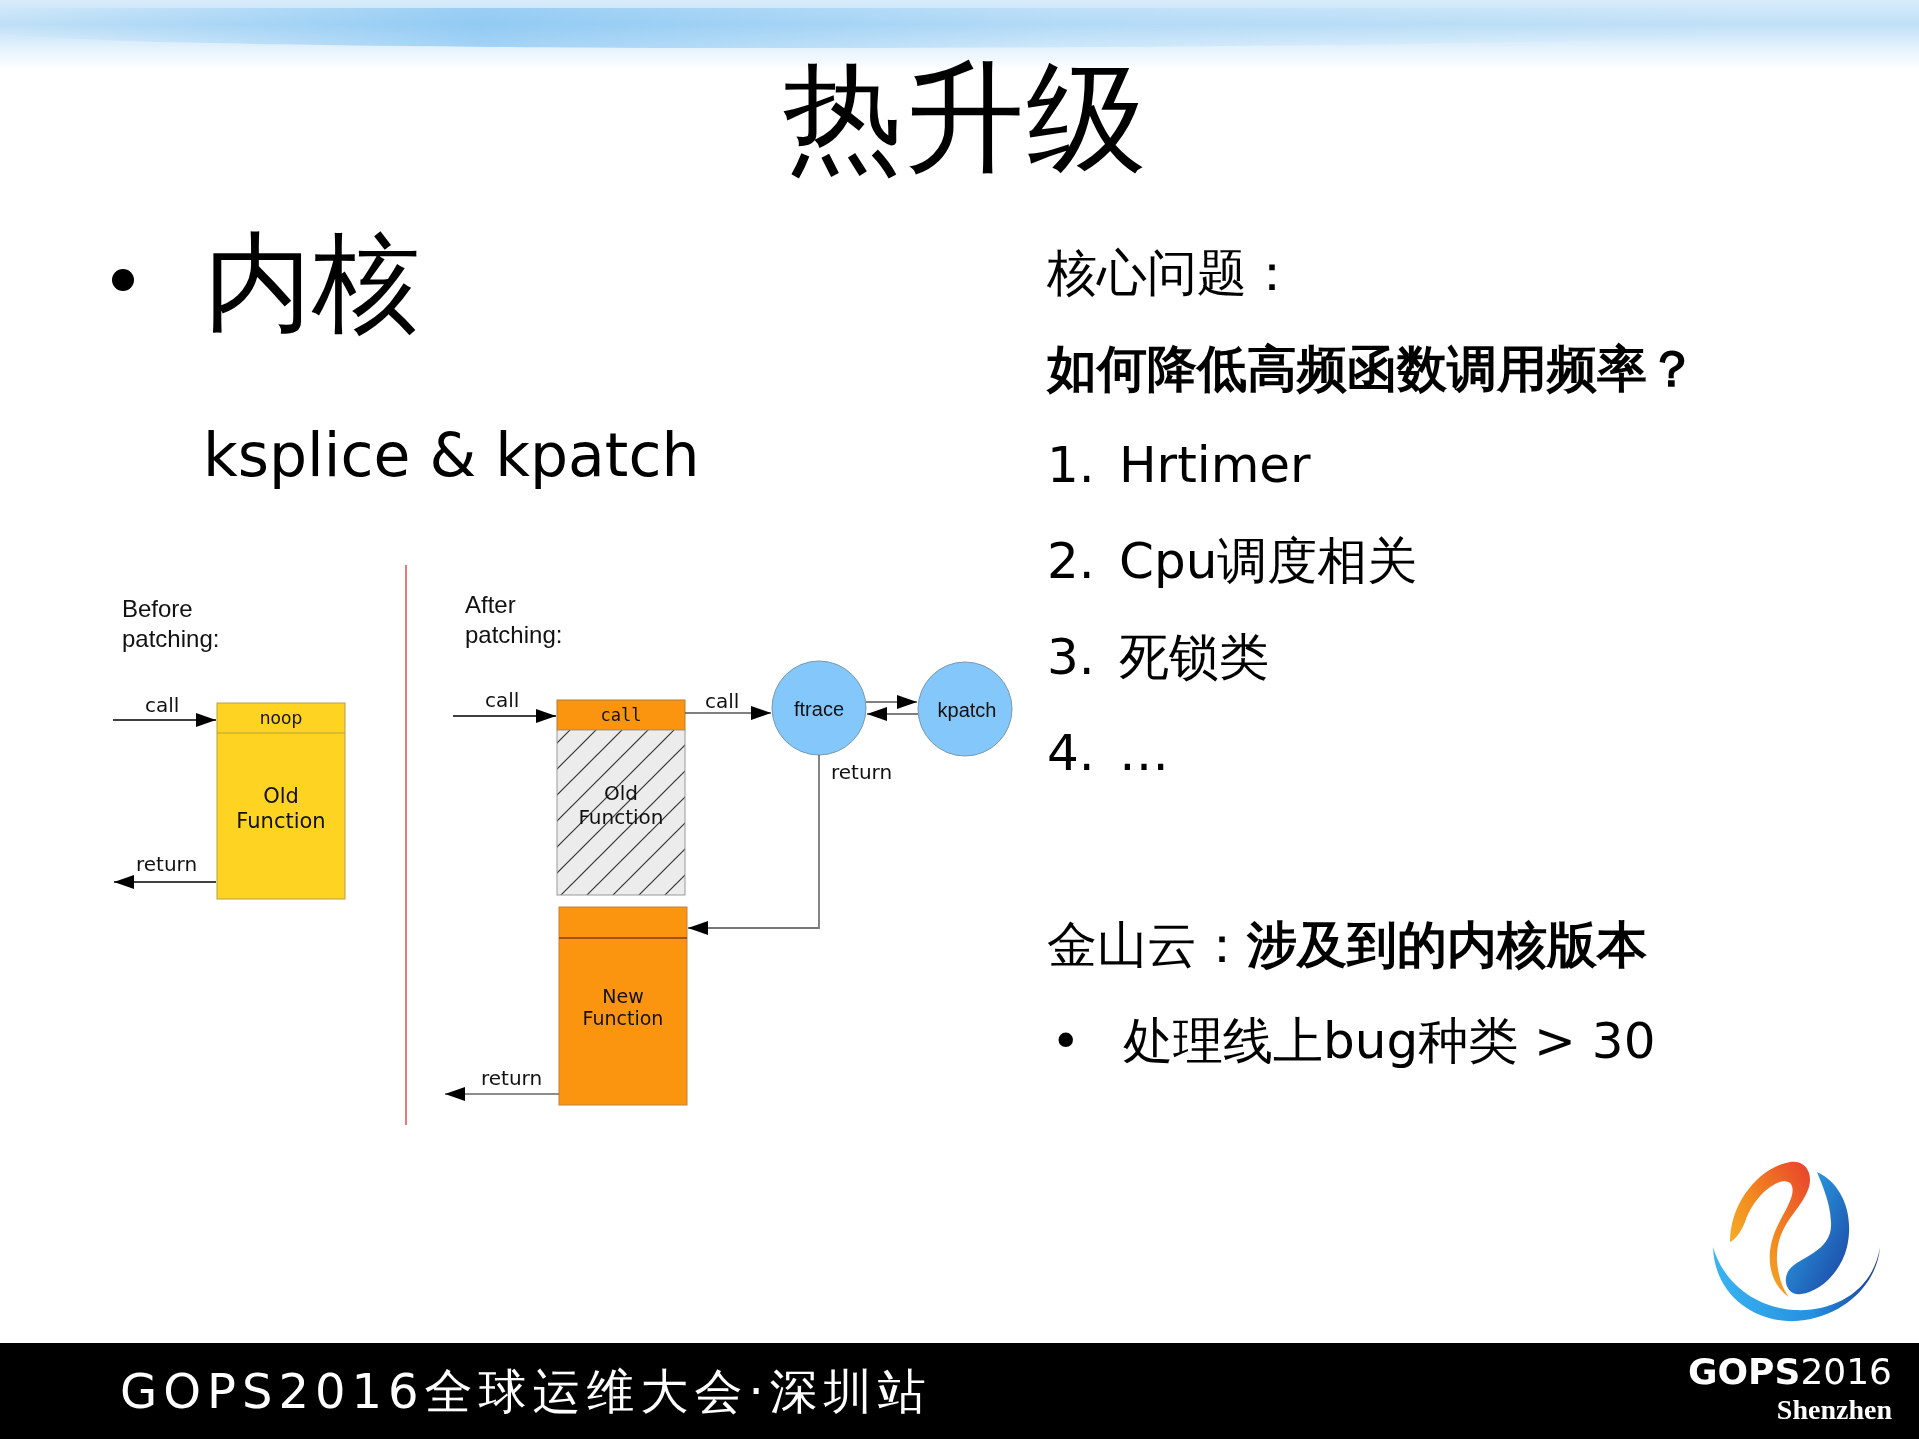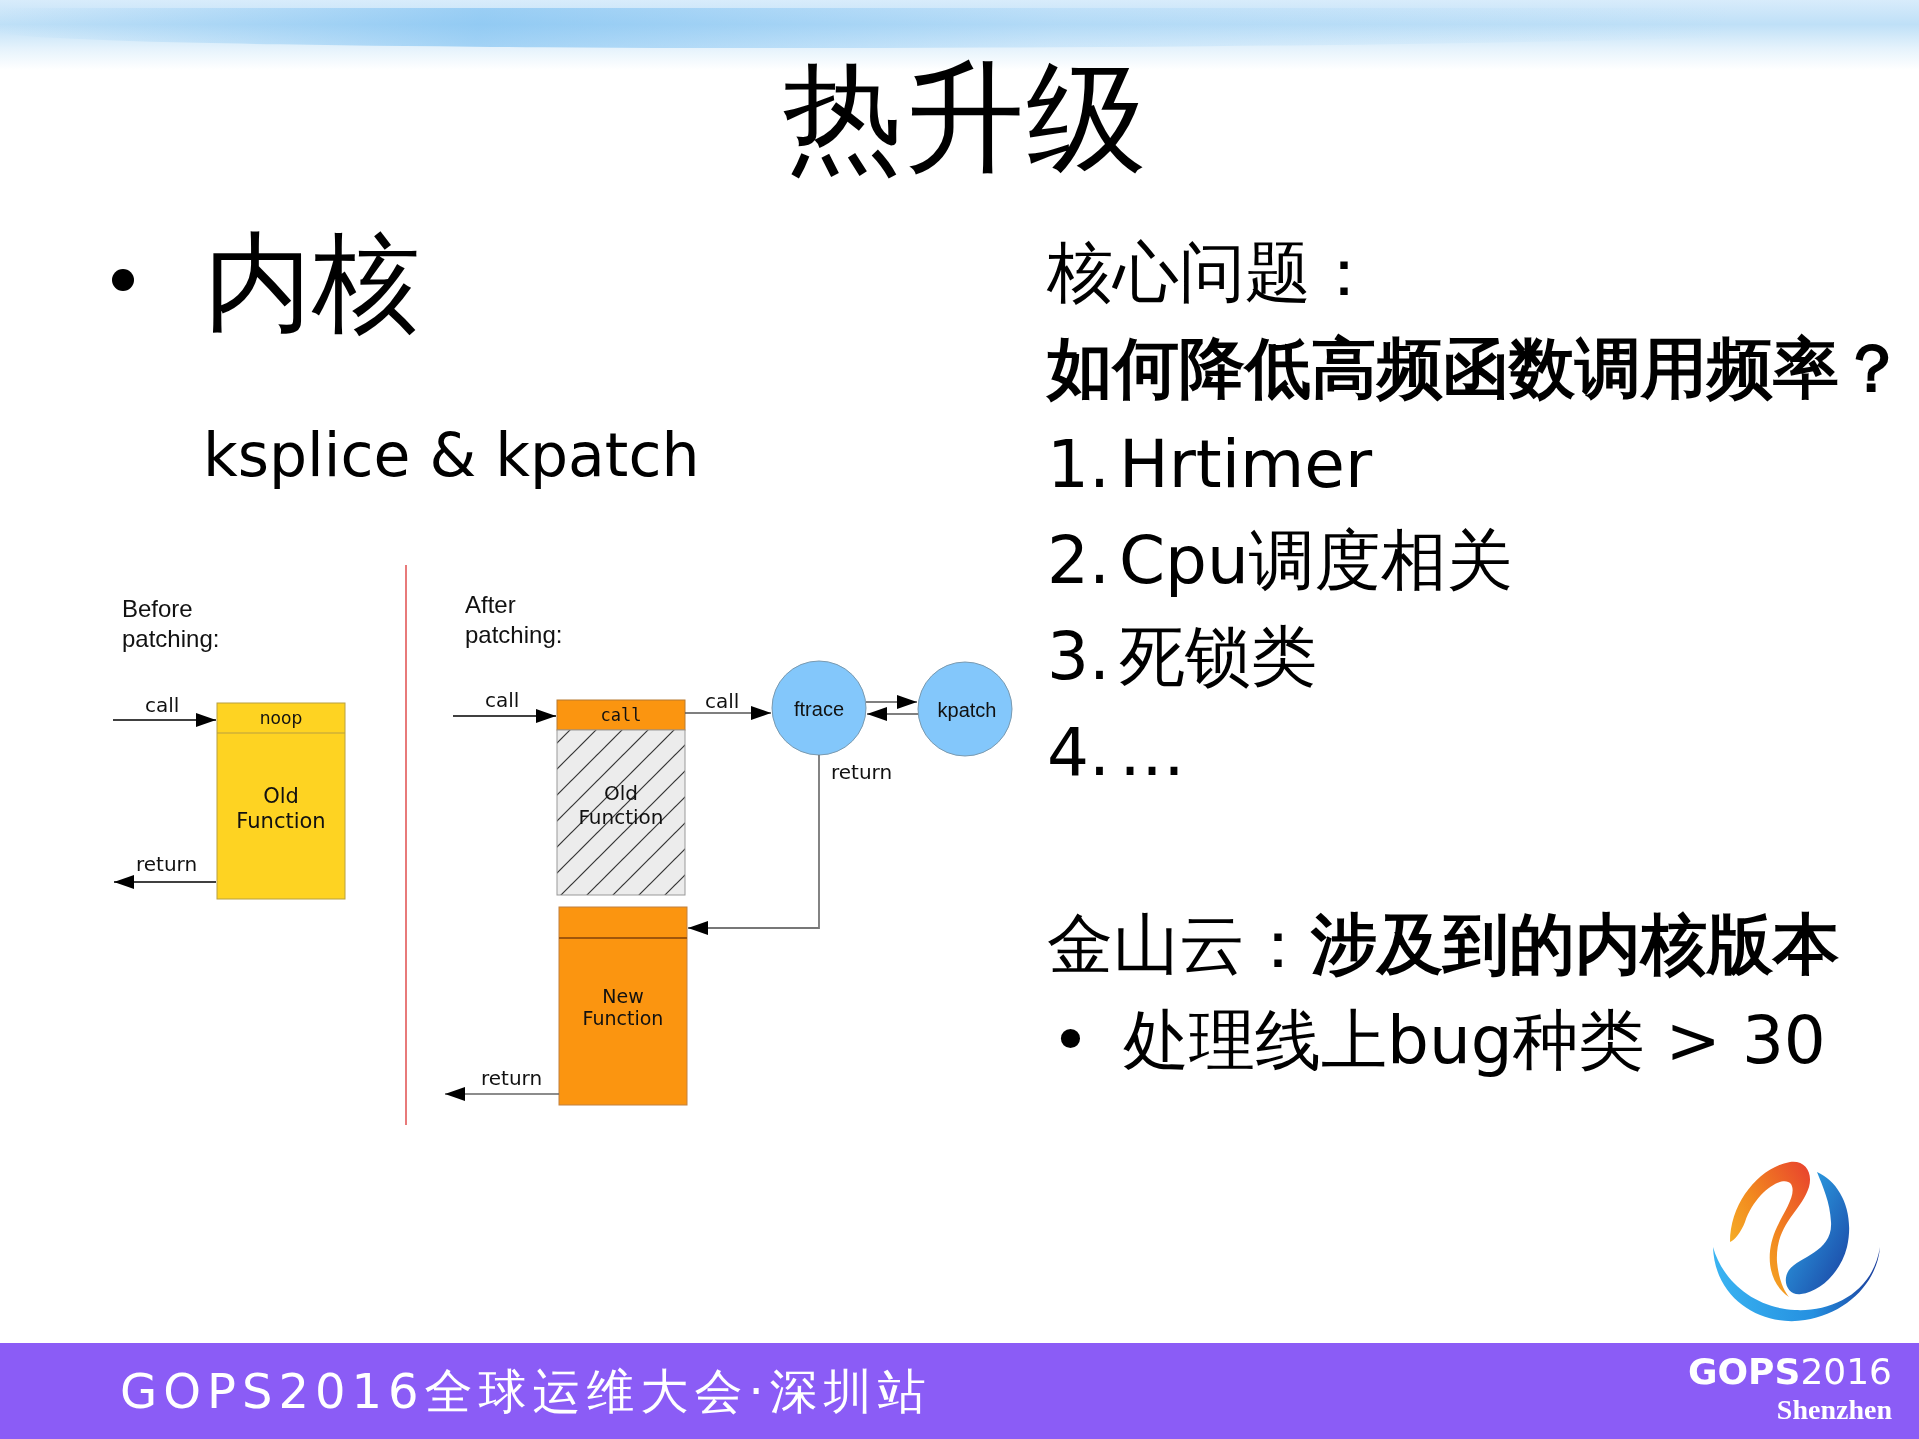--- a/index.html
+++ b/index.html
@@ -9,27 +9,27 @@
             background: linear-gradient(180deg, #d8ecfb 0%, #bfe0f7 35%, #e6f3fc 70%, #ffffff 100%); }
   .banner-swoosh { position:absolute; left:0; top:8px; width:1919px; height:40px;
             background: linear-gradient(100deg, rgba(120,190,240,0) 0%, rgba(110,185,240,0.55) 25%, rgba(140,200,245,0.25) 55%, rgba(255,255,255,0) 90%);
             border-radius: 0 0 60% 40%; }
   .title { position:absolute; left:0; width:1919px; top:48px; text-align:center; font-size:120px; line-height:140px; font-weight:normal; letter-spacing:2px;padding-left:6px; }
   .left-heading { position:absolute; left:112px; top:218px; font-size:108px; line-height:130px; }
   .left-heading .bullet { display:inline-block; width:22px; height:22px; border-radius:50%; background:#000; vertical-align:middle; margin-right:70px; position:relative; top:-10px; }
   .subheading { position:absolute; left:203px; top:415px; font-size:60px; line-height:80px; font-family:"DejaVu Sans", sans-serif; }
   .diagram { position:absolute; left:0; top:0; }
   .right { position:absolute; left:1047px; top:225px; width:820px; }
-  .right .line { font-size:66px; line-height:96px; height:96px; white-space:nowrap; }
+  .right .line { font-size:50px; line-height:96px; height:96px; white-space:nowrap; }
   .right .bold { font-weight:bold; }
   .right .num { display:inline-block; width:72px; }
   .right .dot { display:inline-block; width:72px; text-align:left; padding-left:4px; }
   .right .gap { height:96px; }
   .logo { position:absolute; left:1705px; top:1152px; width:178px; height:172px; }
-  .footer { position:absolute; left:0; top:1343px; width:1919px; height:96px; background:#8b5cf6; color:#fff; }
+  .footer { position:absolute; left:0; top:1343px; width:1919px; height:96px; background:#000000; color:#fff; }
   .footer-text { position:absolute; left:120px; top:20px; font-size:48px; line-height:56px; letter-spacing:6px; }
   .footer-brand { position:absolute; right:27px; top:8px; text-align:right; color:#fff; }
   .footer-brand .b1 { font-size:36px; line-height:42px; font-weight:bold; }
   .footer-brand .b1 .yr { font-weight:normal; }
   .footer-brand .b2 { font-size:28px; line-height:34px; font-weight:bold; font-family:Liberation Serif, serif; }
 </style>
 </head>
 <body>
 
 <div class="banner">

